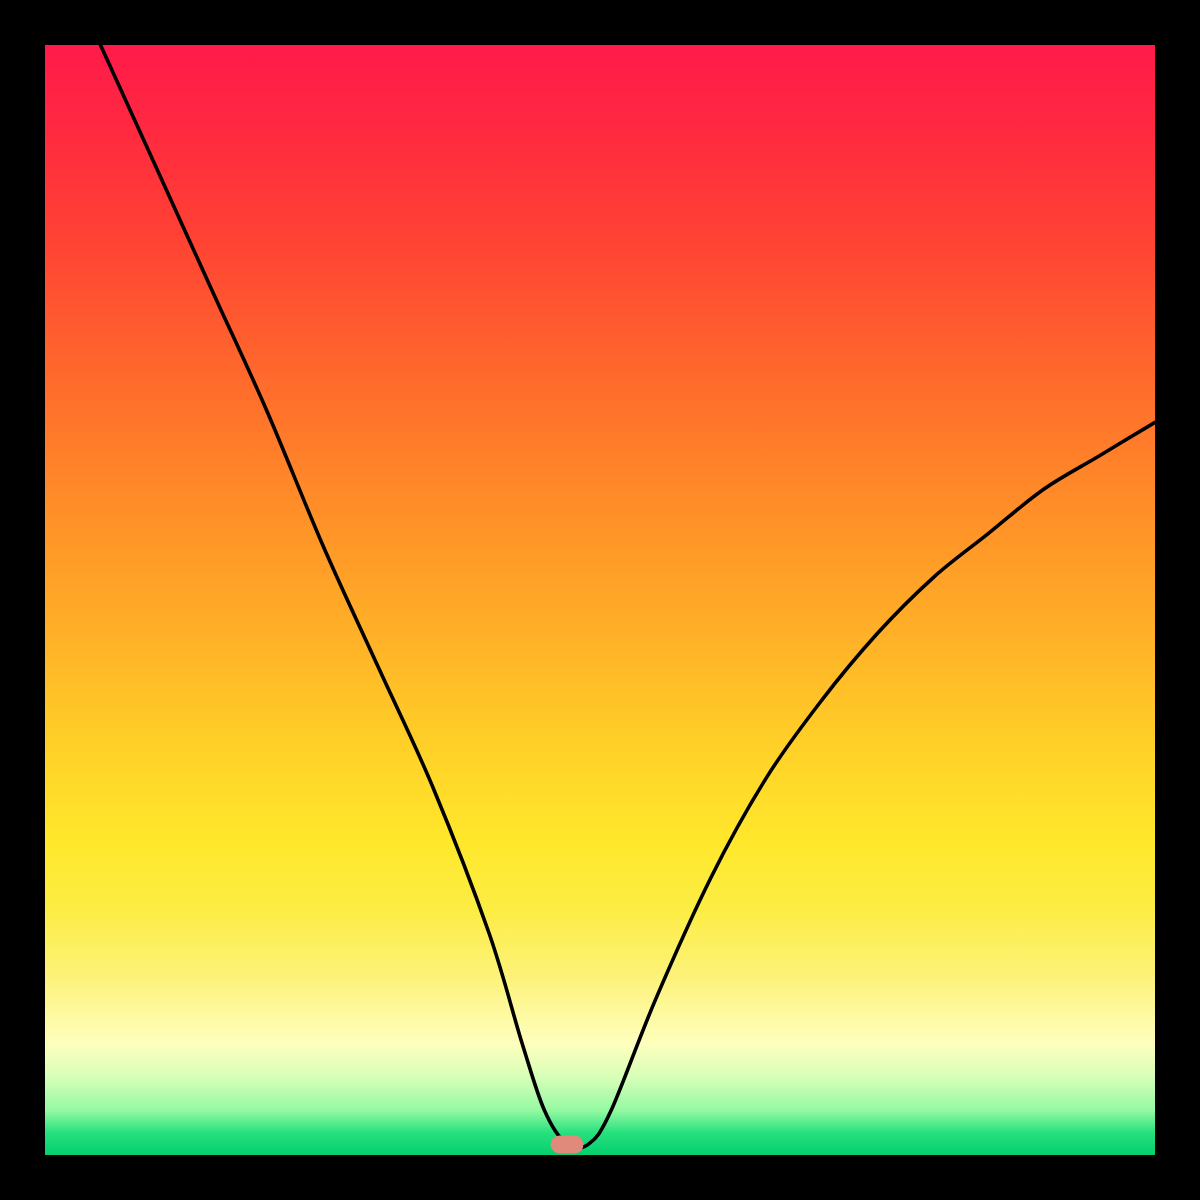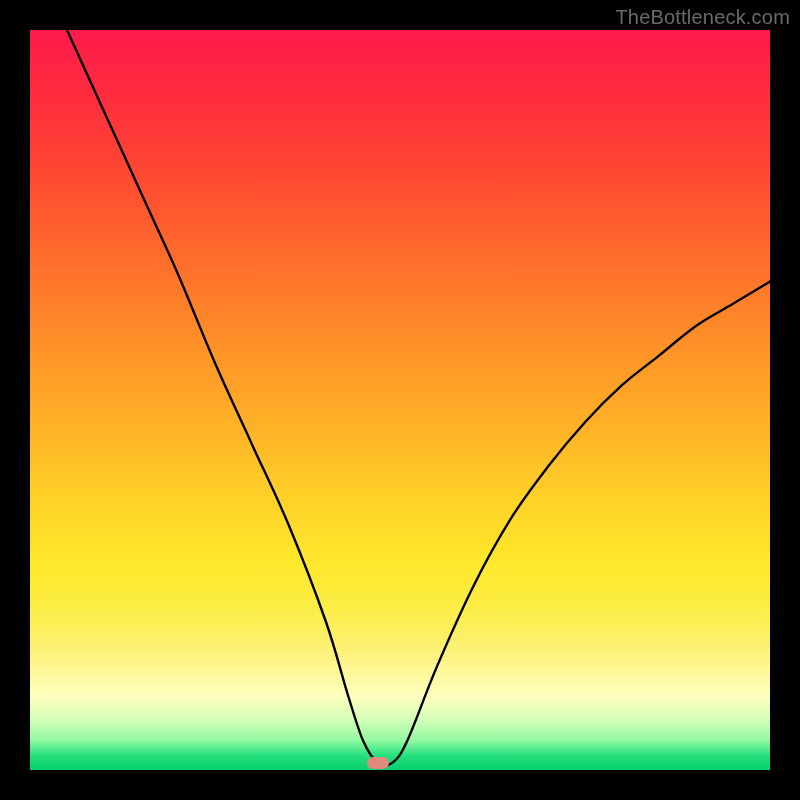--- a/index.html
+++ b/index.html
@@ -65,21 +65,20 @@
     color: #6a6a6a;
     font-size: 20px;
     font-weight: 500;
     letter-spacing: 0.2px;
   }
 </style>
 </head>
 <body>
 
 <div class="stage">
-  <div class="attrib">TheBottleneck.com</div>
 
   <div class="plot">
     <div class="gradient"></div>
 
     <svg class="curve" viewBox="0 0 740 740" preserveAspectRatio="none">
       <path fill="none" stroke="#000" stroke-width="2.4" stroke-linecap="round" stroke-linejoin="round" d="M 37.0 0.0 C 43.2 13.6, 61.7 54.3, 74.0 81.4 C 86.3 108.5, 98.7 135.7, 111.0 162.8 C 123.3 189.9, 135.7 215.8, 148.0 244.2 C 160.3 272.6, 172.7 304.6, 185.0 333.0 C 197.3 361.4, 209.7 387.3, 222.0 414.4 C 234.3 441.5, 246.7 466.2, 259.0 495.8 C 271.3 525.4, 286.1 563.6, 296.0 592.0 C 305.9 620.4, 312.0 646.3, 318.2 666.0 C 324.4 685.7, 328.1 699.3, 333.0 710.4 C 337.9 721.5, 342.9 728.9, 347.8 732.6 C 352.7 736.3, 357.7 736.3, 362.6 732.6 C 367.5 728.9, 370.0 726.4, 377.4 710.4 C 384.8 694.4, 395.9 662.3, 407.0 636.4 C 418.1 610.5, 431.7 579.7, 444.0 555.0 C 456.3 530.3, 468.7 508.1, 481.0 488.4 C 493.3 468.7, 505.7 452.6, 518.0 436.6 C 530.3 420.6, 542.7 405.8, 555.0 392.2 C 567.3 378.6, 579.7 366.3, 592.0 355.2 C 604.3 344.1, 616.7 335.5, 629.0 325.6 C 641.3 315.7, 653.7 304.6, 666.0 296.0 C 678.3 287.4, 690.7 281.2, 703.0 273.8 C 715.3 266.4, 733.8 255.3, 740.0 251.6"></path>
     </svg>
 
     <div class="marker" style="left: 47%; top: 99%; background: rgb(224, 138, 124);"></div>
   </div>

